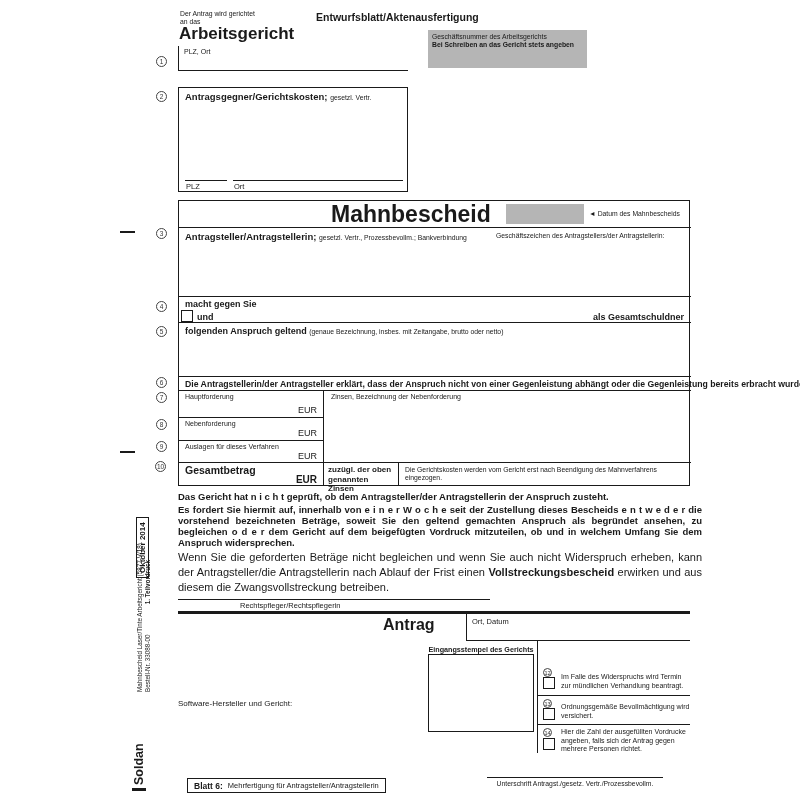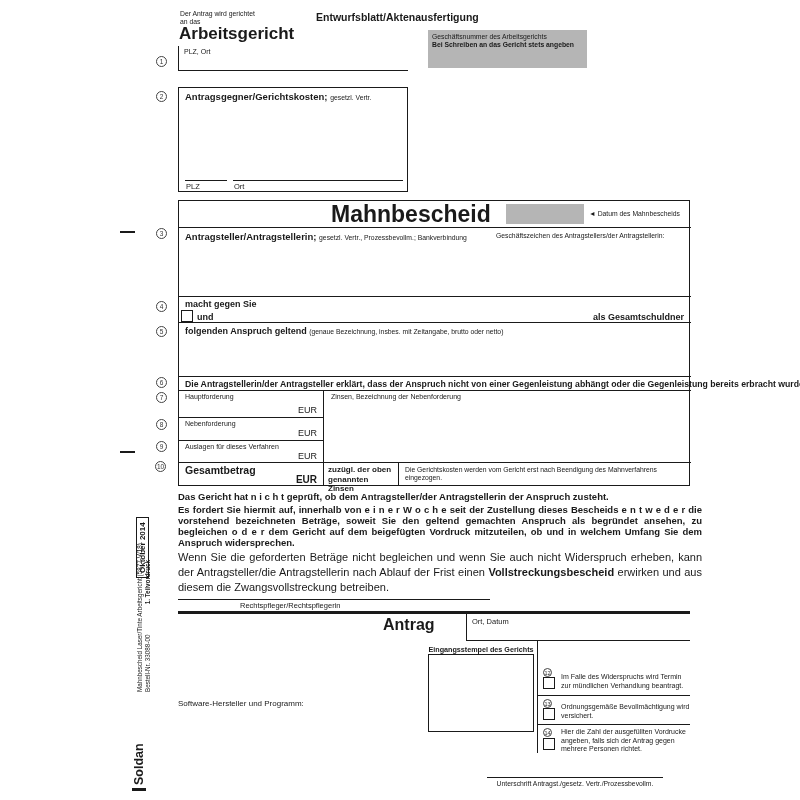--- a/index.html
+++ b/index.html
@@ -143,41 +143,45 @@
   <div class="line" style="left:178px; top:599px; width:312px; height:1px;"></div>
   <div class="abs small" style="left:240px; top:601px;">Rechtspfleger/Rechtspflegerin</div>
 
   <div class="line" style="left:178px; top:611px; width:512px; height:3px;"></div>
   <div class="abs b" style="left:383px; top:616px; font-size:16px;">Antrag</div>
   <div class="line" style="left:466px; top:614px; width:1px; height:27px;"></div>
   <div class="line" style="left:466px; top:640px; width:224px; height:1px;"></div>
   <div class="abs small" style="left:472px; top:617px;">Ort, Datum</div>
   <div class="abs" style="left:472px; top:625px; width:215px; height:14px;"></div>
 
-  <div class="abs" style="left:178px; top:699px; font-size:8px;">Software-Hersteller und Programm:</div>
+  <div class="abs" style="left:178px; top:699px; font-size:8px;">Software-Hersteller und Gericht:</div>
 
   <div class="abs b" style="left:428px; top:645px; width:106px; text-align:center; font-size:7.2px;">Eingangsstempel des Gerichts</div>
   <div class="box" style="left:428px; top:654px; width:106px; height:78px;"></div>
 
   <div class="line" style="left:537px; top:641px; width:1px; height:112px;"></div>
 
   <div class="num" style="left:543px; top:668px; width:9px; height:9px; font-size:5.5px;">12</div>
   <div class="chk" style="left:543px; top:677px;"></div>
   <div class="abs" style="left:561px; top:673px; width:129px; font-size:7px; line-height:8.5px;">Im Falle des Widerspruchs wird Termin zur mündlichen Verhandlung beantragt.</div>
   <div class="line" style="left:537px; top:695px; width:153px; height:1px;"></div>
 
   <div class="num" style="left:543px; top:699px; width:9px; height:9px; font-size:5.5px;">13</div>
   <div class="chk" style="left:543px; top:708px;"></div>
   <div class="abs" style="left:561px; top:703px; width:129px; font-size:7px; line-height:8.5px;">Ordnungsgemäße Bevollmächtigung wird versichert.</div>
   <div class="line" style="left:537px; top:724px; width:153px; height:1px;"></div>
 
   <div class="num" style="left:543px; top:728px; width:9px; height:9px; font-size:5.5px;">14</div>
   <div class="chk" style="left:543px; top:738px;"></div>
   <div class="abs" style="left:561px; top:728px; width:129px; font-size:7px; line-height:8.5px;">Hier die Zahl der ausgefüllten Vordrucke angeben, falls sich der Antrag gegen mehrere Personen richtet.</div>
 
+  <div class="box" style="left:187px; top:778px; height:15px; padding:2px 6px; white-space:nowrap; display:flex; align-items:center; gap:5px;">
+    <span class="b" style="font-size:8.5px;">Blatt 6:</span>
+    <span style="font-size:7.5px;">Mehrfertigung für Antragsteller/Antragstellerin</span>
+  </div>
   <div class="line" style="left:487px; top:777px; width:176px; height:1px;"></div>
   <div class="abs tiny" style="left:487px; top:780px; width:176px; text-align:center;">Unterschrift Antragst./gesetz. Vertr./Prozessbevollm.</div>
 
   <div class="line" style="left:120px; top:231px; width:15px; height:2px;"></div>
   <div class="line" style="left:120px; top:451px; width:15px; height:2px;"></div>
 
   <div class="rot" style="left:131px; top:578px;">
     <span class="b" style="display:inline-block; border:1px solid #1a1a1a; padding:1px 4px; font-size:8px;">Oktober 2014</span>
   </div>
 

